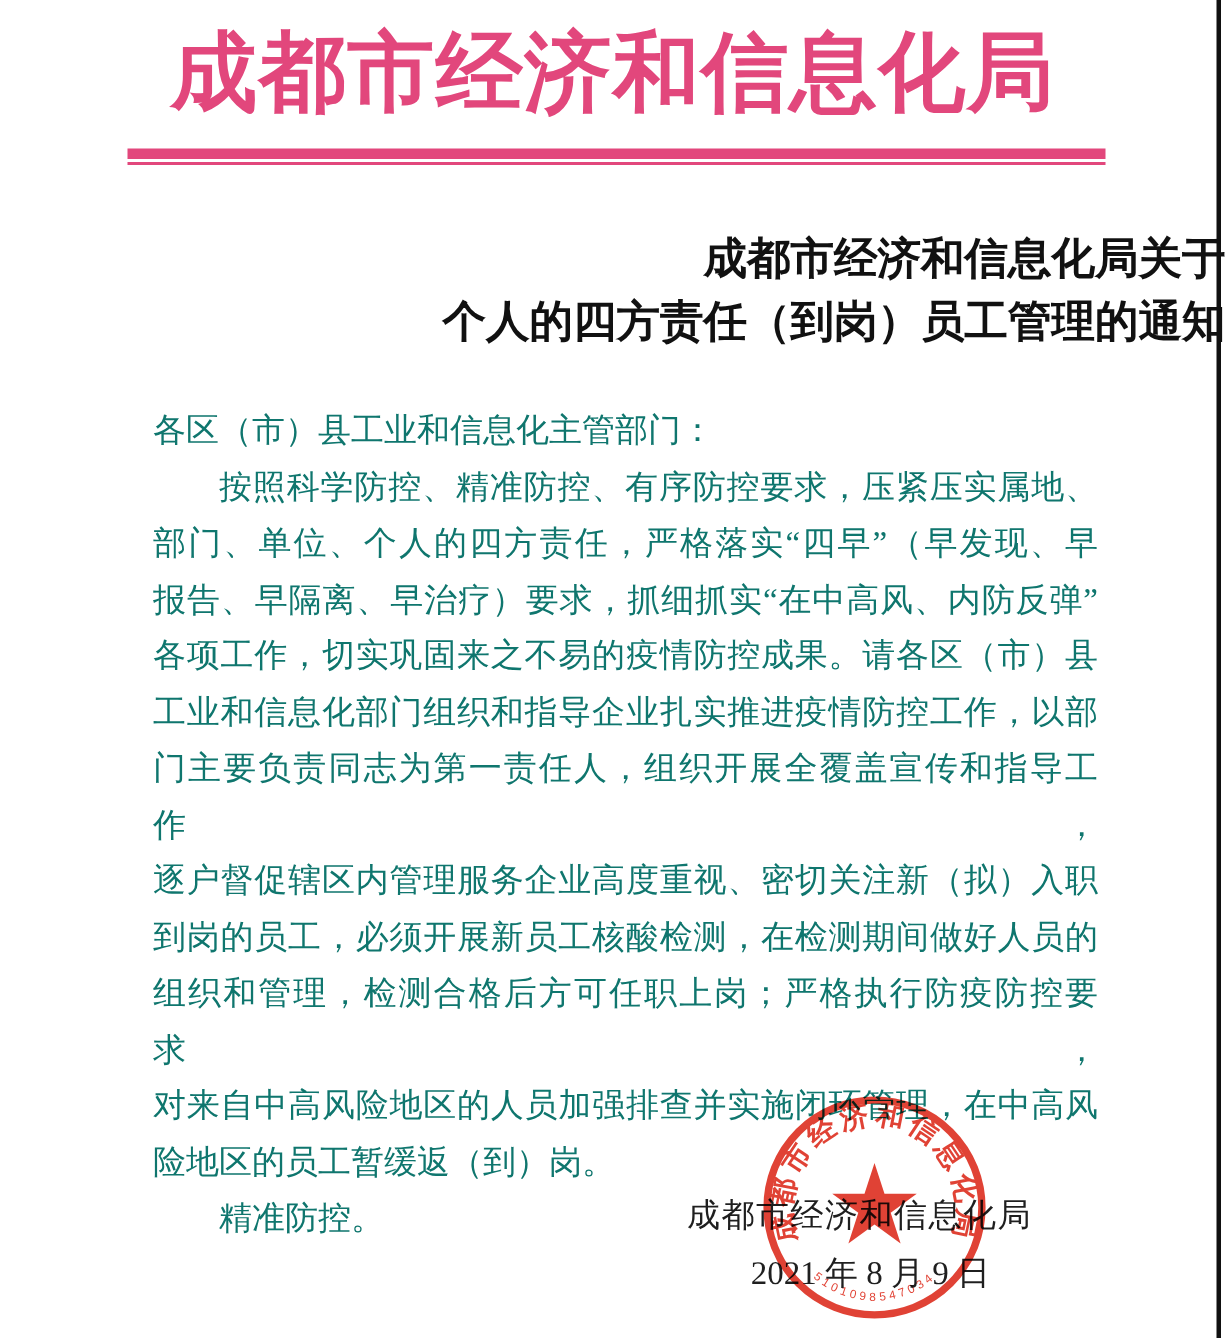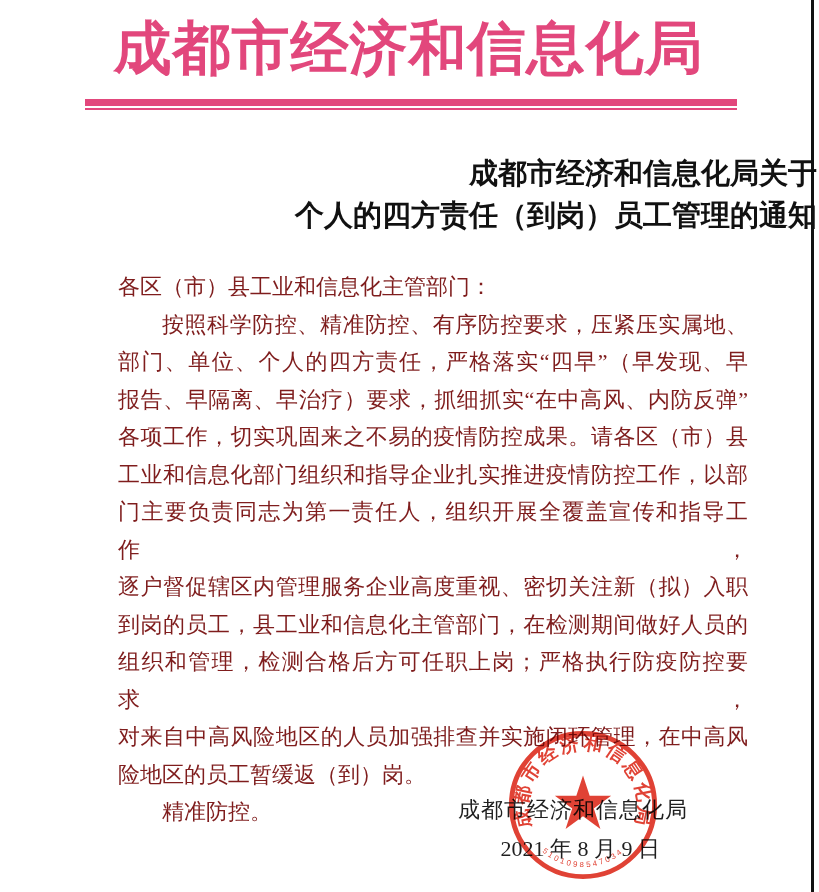--- a/index.html
+++ b/index.html
@@ -45,25 +45,25 @@
     width: 100%;
     text-align: right;
     font-weight: bold;
     font-size: 29px;
     line-height: 42px;
     color: #111111;
   }
   
   .body-block {
     position: absolute;
-    top: 268px; left: 118px;
+    top: 268px; left: 102px;
     width: 630px;
     font-size: 22px;
     line-height: 37.5px;
-    color: #7f1d1d;
+    color: #0f766e;
   }
   .bodyline { white-space: nowrap; }
   .jline { white-space: normal; text-align: justify; text-align-last: justify; }
   .indent { text-indent: 2em; }
   
   .signature {
     position: absolute;
     top: 795px; right: 129px;
     font-size: 22px;
     letter-spacing: 1px;
@@ -105,21 +105,21 @@
 
   <div class="body-block">
     <div class="bodyline">各区（市）县工业和信息化主管部门：</div>
     <div class="bodyline jline indent">按照科学防控、精准防控、有序防控要求，压紧压实属地、</div>
     <div class="bodyline jline">部门、单位、个人的四方责任，严格落实“四早”（早发现、早</div>
     <div class="bodyline jline">报告、早隔离、早治疗）要求，抓细抓实“在中高风、内防反弹”</div>
     <div class="bodyline jline">各项工作，切实巩固来之不易的疫情防控成果。请各区（市）县</div>
     <div class="bodyline jline">工业和信息化部门组织和指导企业扎实推进疫情防控工作，以部</div>
     <div class="bodyline jline">门主要负责同志为第一责任人，组织开展全覆盖宣传和指导工作，</div>
     <div class="bodyline jline">逐户督促辖区内管理服务企业高度重视、密切关注新（拟）入职</div>
-    <div class="bodyline jline">到岗的员工，县工业和信息化主管部门，在检测期间做好人员的</div>
+    <div class="bodyline jline">到岗的员工，必须开展新员工核酸检测，在检测期间做好人员的</div>
     <div class="bodyline jline">组织和管理，检测合格后方可任职上岗；严格执行防疫防控要求，</div>
     <div class="bodyline jline">对来自中高风险地区的人员加强排查并实施闭环管理，在中高风</div>
     <div class="bodyline">险地区的员工暂缓返（到）岗。</div>
     <div class="bodyline indent">精准防控。</div>
   </div>
 
   <div class="signature">成都市经济和信息化局</div>
 
   <div class="date-line">2021 年 8 月 9 日</div>
 

